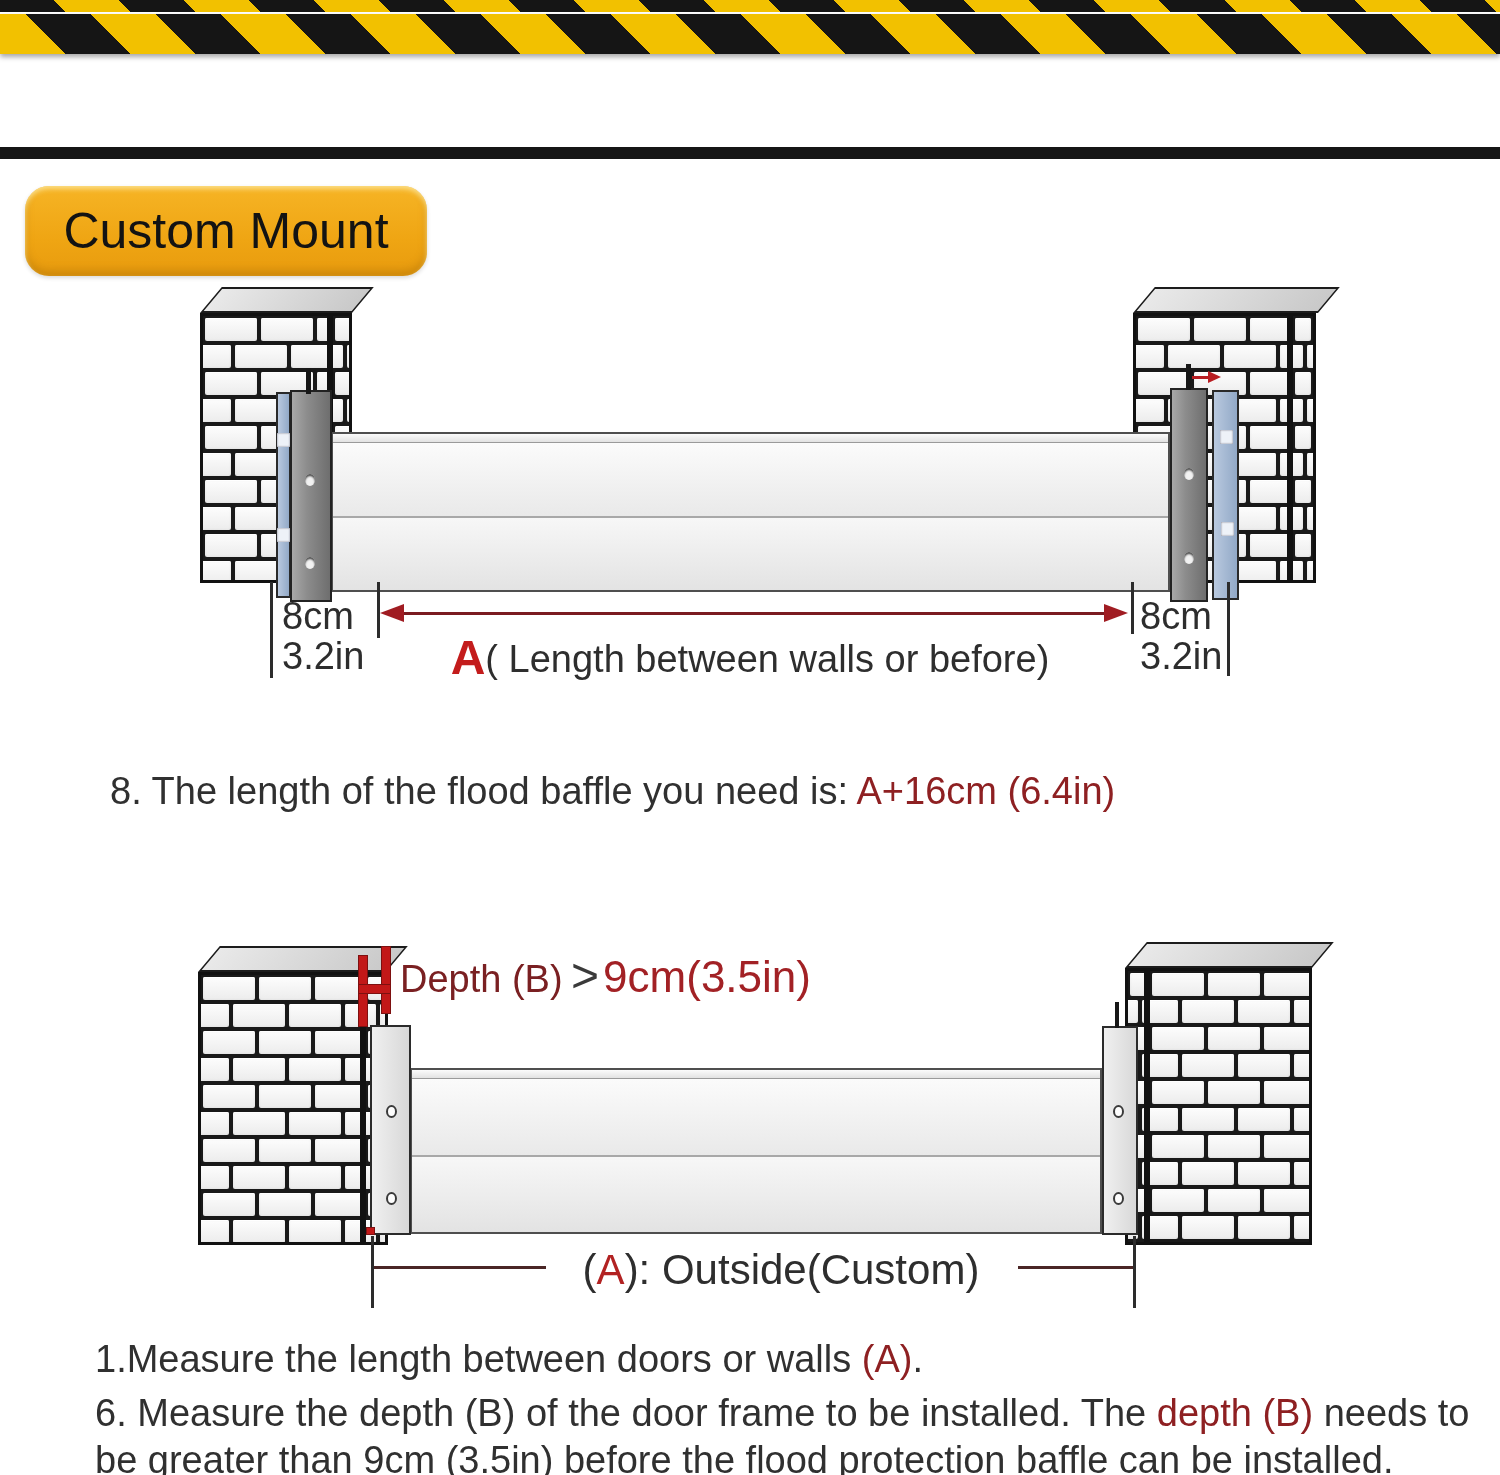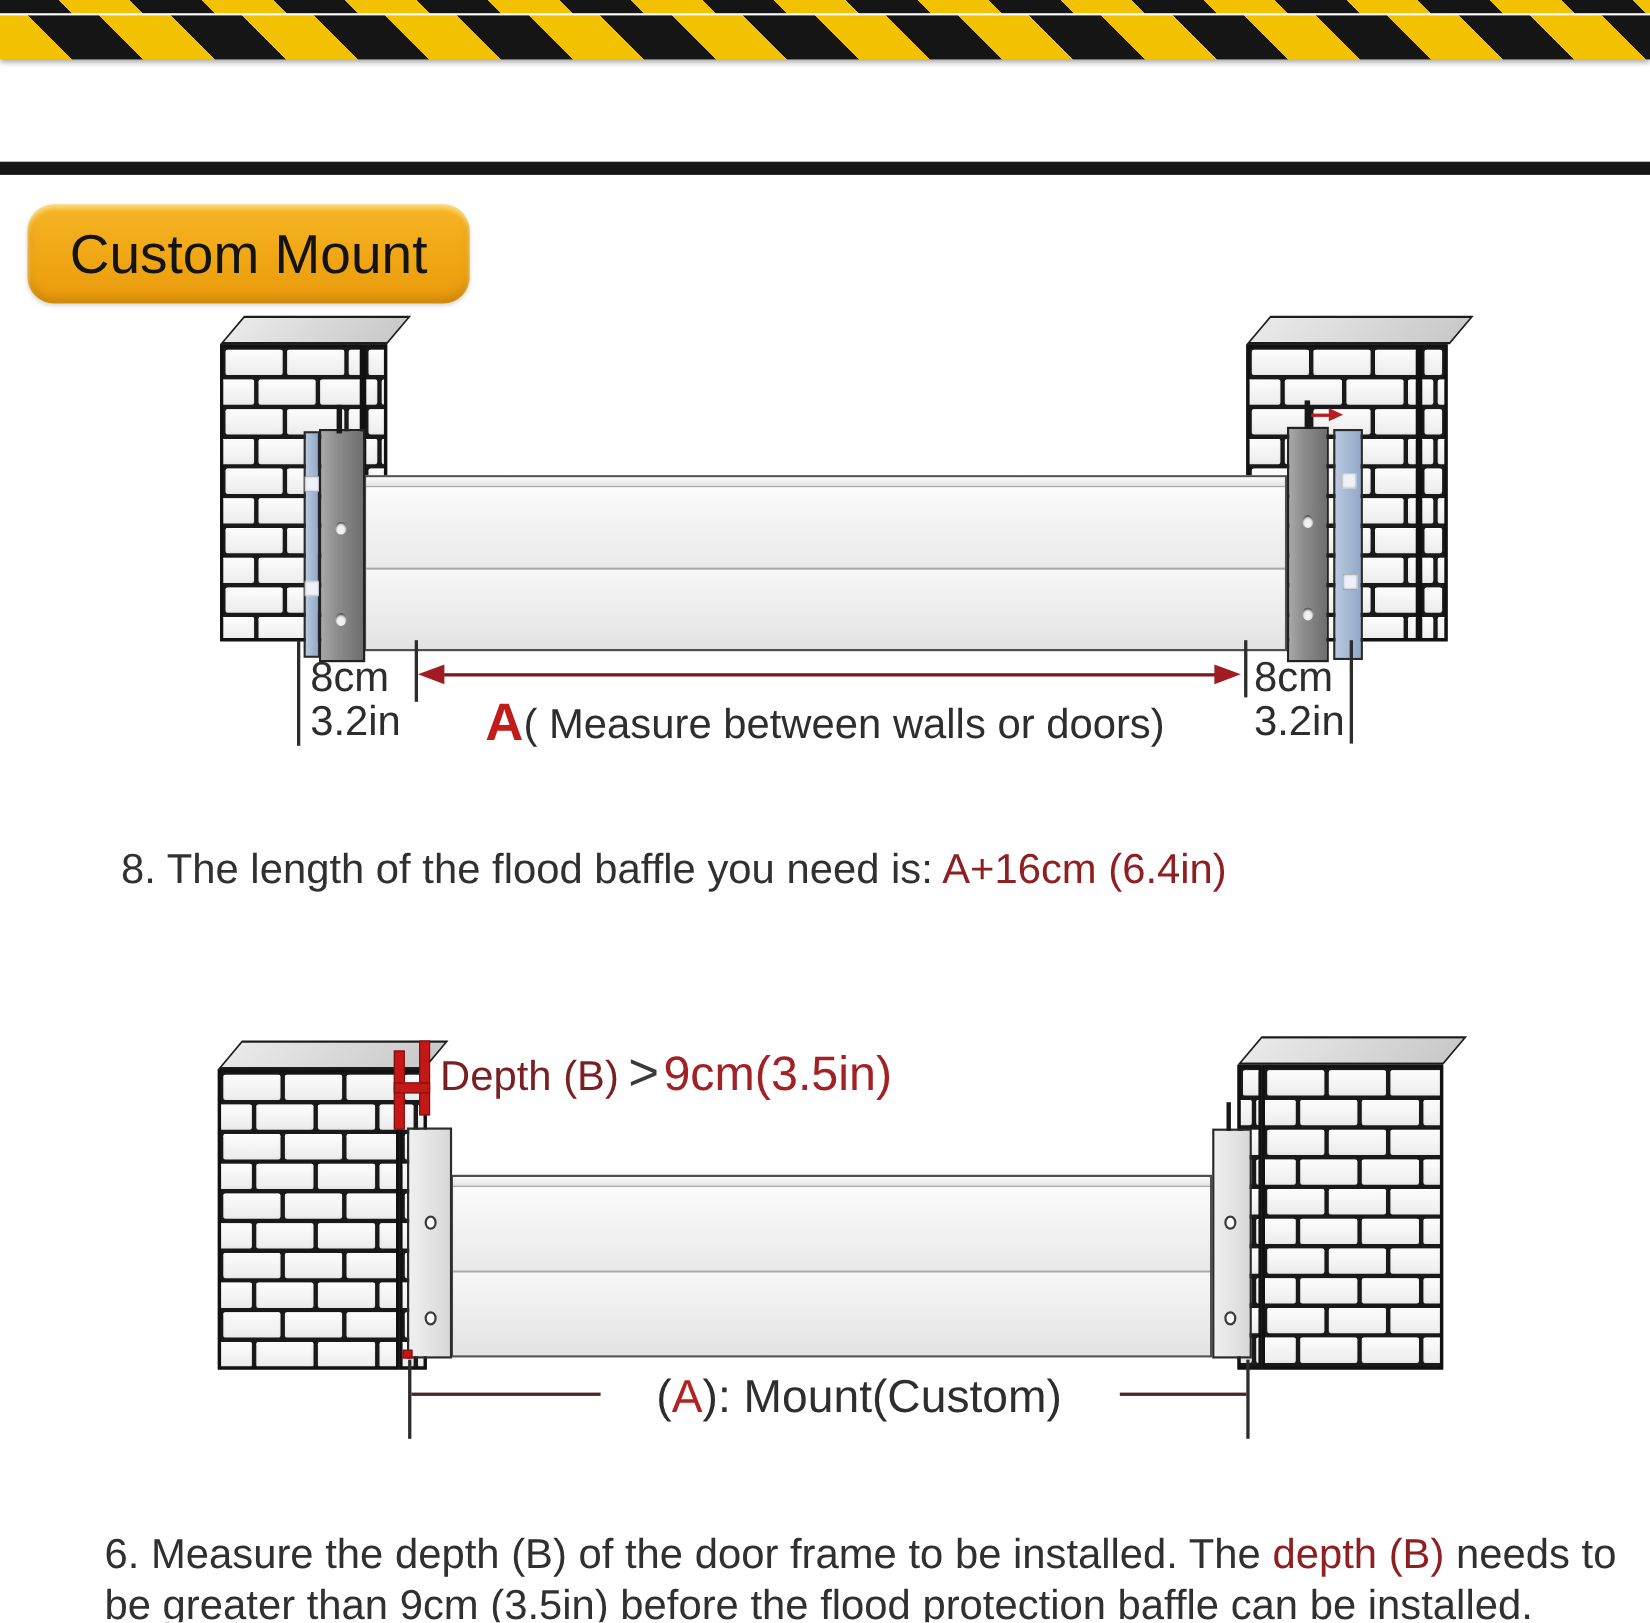--- a/index.html
+++ b/index.html
@@ -319,21 +319,21 @@
   <div class="abs dim-label" style="left:282px;top:596px;">
     <div>8cm</div>
     <div>3.2in</div>
   </div>
   <div class="abs dim-label" style="left:1140px;top:596px;">
     <div>8cm</div>
     <div>3.2in</div>
   </div>
 
   <div class="abs center-label" style="left:390px;top:630px;width:720px;">
-    <span class="big-a">A</span><span>( Measure between walls or doors)</span>
+    <span class="big-a">A</span><span>( Length between walls or before)</span>
   </div>
 
   <div class="abs step" style="left:110px;top:768px;">
     <span>8. The length of the flood baffle you need is: </span><span class="red-txt">A+16cm (6.4in)</span>
   </div>
 
 
   <div class="abs pillar-top" style="left:198px;top:946px;width:188px;"></div>
   <div class="abs brick-face" style="left:198px;top:972px;width:165px;height:273px;">
       <div class="brick-row" style="height: 23px;">
@@ -557,20 +557,23 @@
   <div class="abs lite-channel" style="left:1102px;top:1026px;width:36px;height:209px;"></div>
   <div class="abs pin" style="left:1115px;top:1002px;width:4px;height:26px;"></div>
   <div class="abs hole-dark" style="left:1113px;top:1105px;"></div>
   <div class="abs hole-dark" style="left:1113px;top:1192px;"></div>
 
   <div class="abs tick" style="left:371px;top:1236px;height:72px;"></div>
   <div class="abs tick" style="left:1133px;top:1236px;height:72px;"></div>
   <div class="abs mline" style="left:374px;top:1266px;width:172px;"></div>
   <div class="abs mline" style="left:1018px;top:1266px;width:115px;"></div>
   <div class="abs len-label" style="left:548px;top:1246px;width:466px;">
-    <span>(</span><span class="red-a">A</span><span>): Mount(Custom)</span>
-  </div>
-
+    <span>(</span><span class="red-a">A</span><span>): Outside(Custom)</span>
+  </div>
+
+  <div class="abs step" style="left:95px;top:1336px;">
+    <span>1.Measure the length between doors or walls </span><span class="red-txt">(A)</span><span>.</span>
+  </div>
   <div class="abs step" style="left:95px;top:1390px;width:1392px;">
     <span>6. Measure the depth (B) of the door frame to be installed. The </span><span class="red-txt">depth (B)</span><span> needs to be greater than 9cm (3.5in) before the flood protection baffle can be installed.</span>
   </div>
 
 </div>
 
 </body></html>

